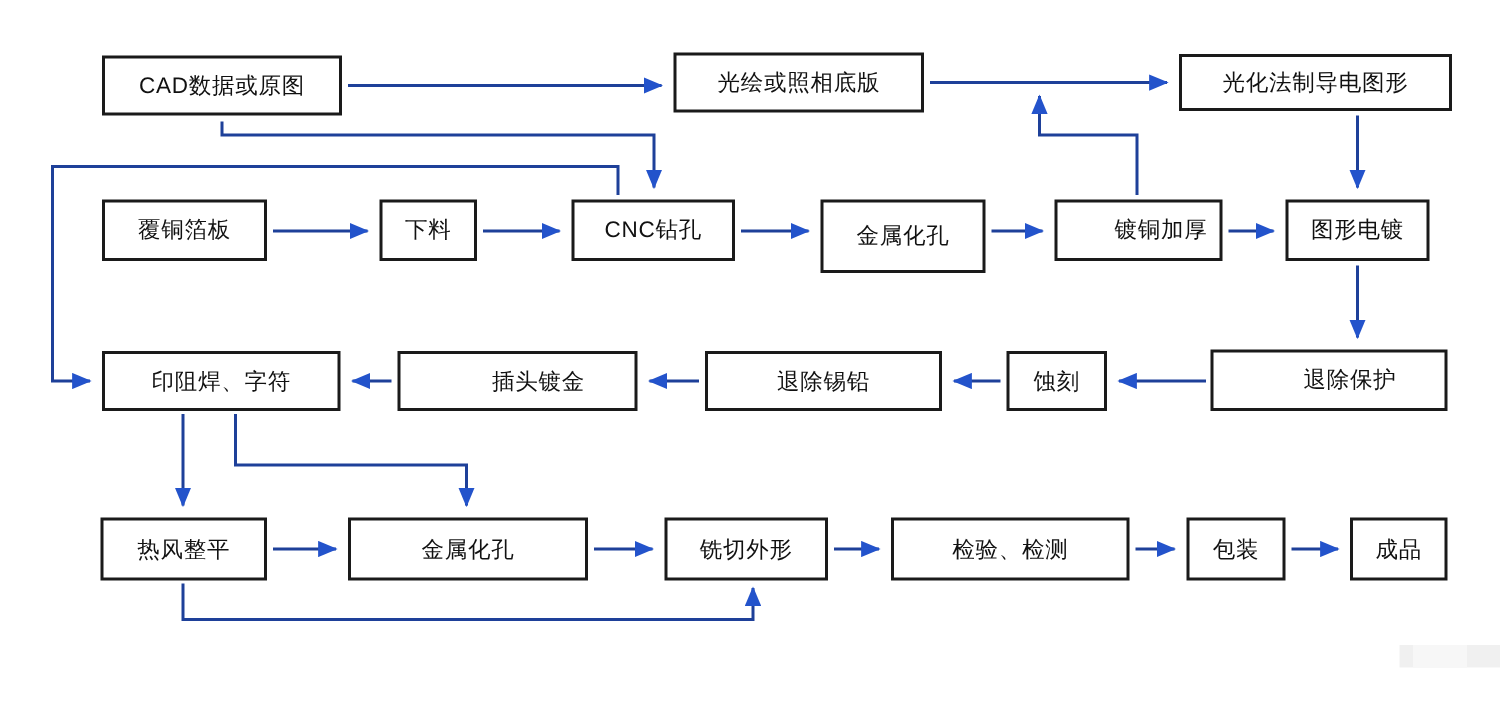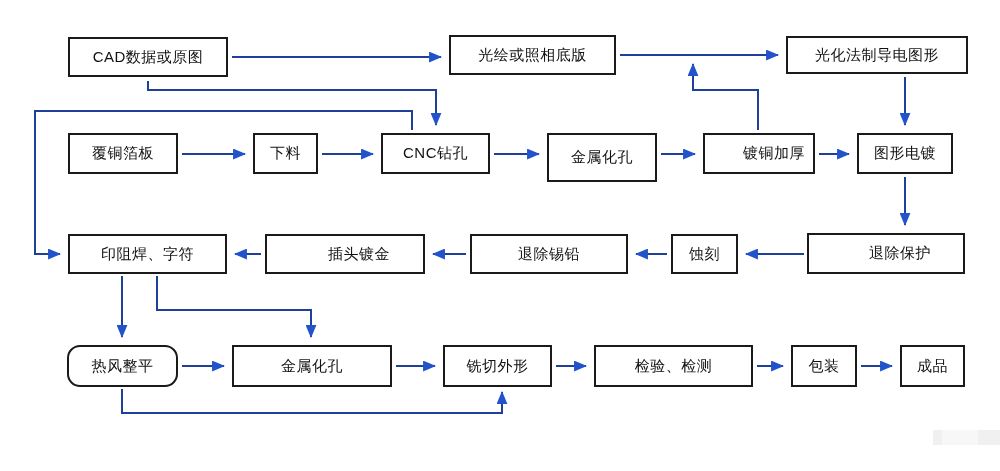--- a/index.html
+++ b/index.html
@@ -81,21 +81,21 @@
   <div class="node" style="left:547px;top:133px;width:110px;height:49px;">金属化孔</div>
   <div class="node" style="left:703px;top:133px;width:112px;height:41px;padding-left:30px;">镀铜加厚</div>
   <div class="node" style="left:857px;top:133px;width:96px;height:41px;">图形电镀</div>
 
   <div class="node" style="left:68px;top:234px;width:159px;height:40px;">印阻焊、字符</div>
   <div class="node" style="left:265px;top:234px;width:160px;height:40px;padding-left:28px;">插头镀金</div>
   <div class="node" style="left:470px;top:234px;width:158px;height:40px;">退除锡铅</div>
   <div class="node" style="left:671px;top:234px;width:67px;height:40px;">蚀刻</div>
   <div class="node" style="left:807px;top:233px;width:158px;height:41px;padding-left:28px;">退除保护</div>
 
-  <div class="node" style="left:67px;top:345px;width:111px;height:42px;border-radius:13px;">热风整平</div>
+  <div class="node" style="left:67px;top:345px;width:111px;height:42px;">热风整平</div>
   <div class="node" style="left:232px;top:345px;width:160px;height:42px;">金属化孔</div>
   <div class="node" style="left:443px;top:345px;width:109px;height:42px;">铣切外形</div>
   <div class="node" style="left:594px;top:345px;width:159px;height:42px;">检验、检测</div>
   <div class="node" style="left:791px;top:345px;width:66px;height:42px;">包装</div>
   <div class="node" style="left:900px;top:345px;width:65px;height:42px;">成品</div>
 
   <div class="watermark" style="left:933px;top:430px;width:67px;height:15px;">
     <span class="wm-light"></span>
   </div>
 

